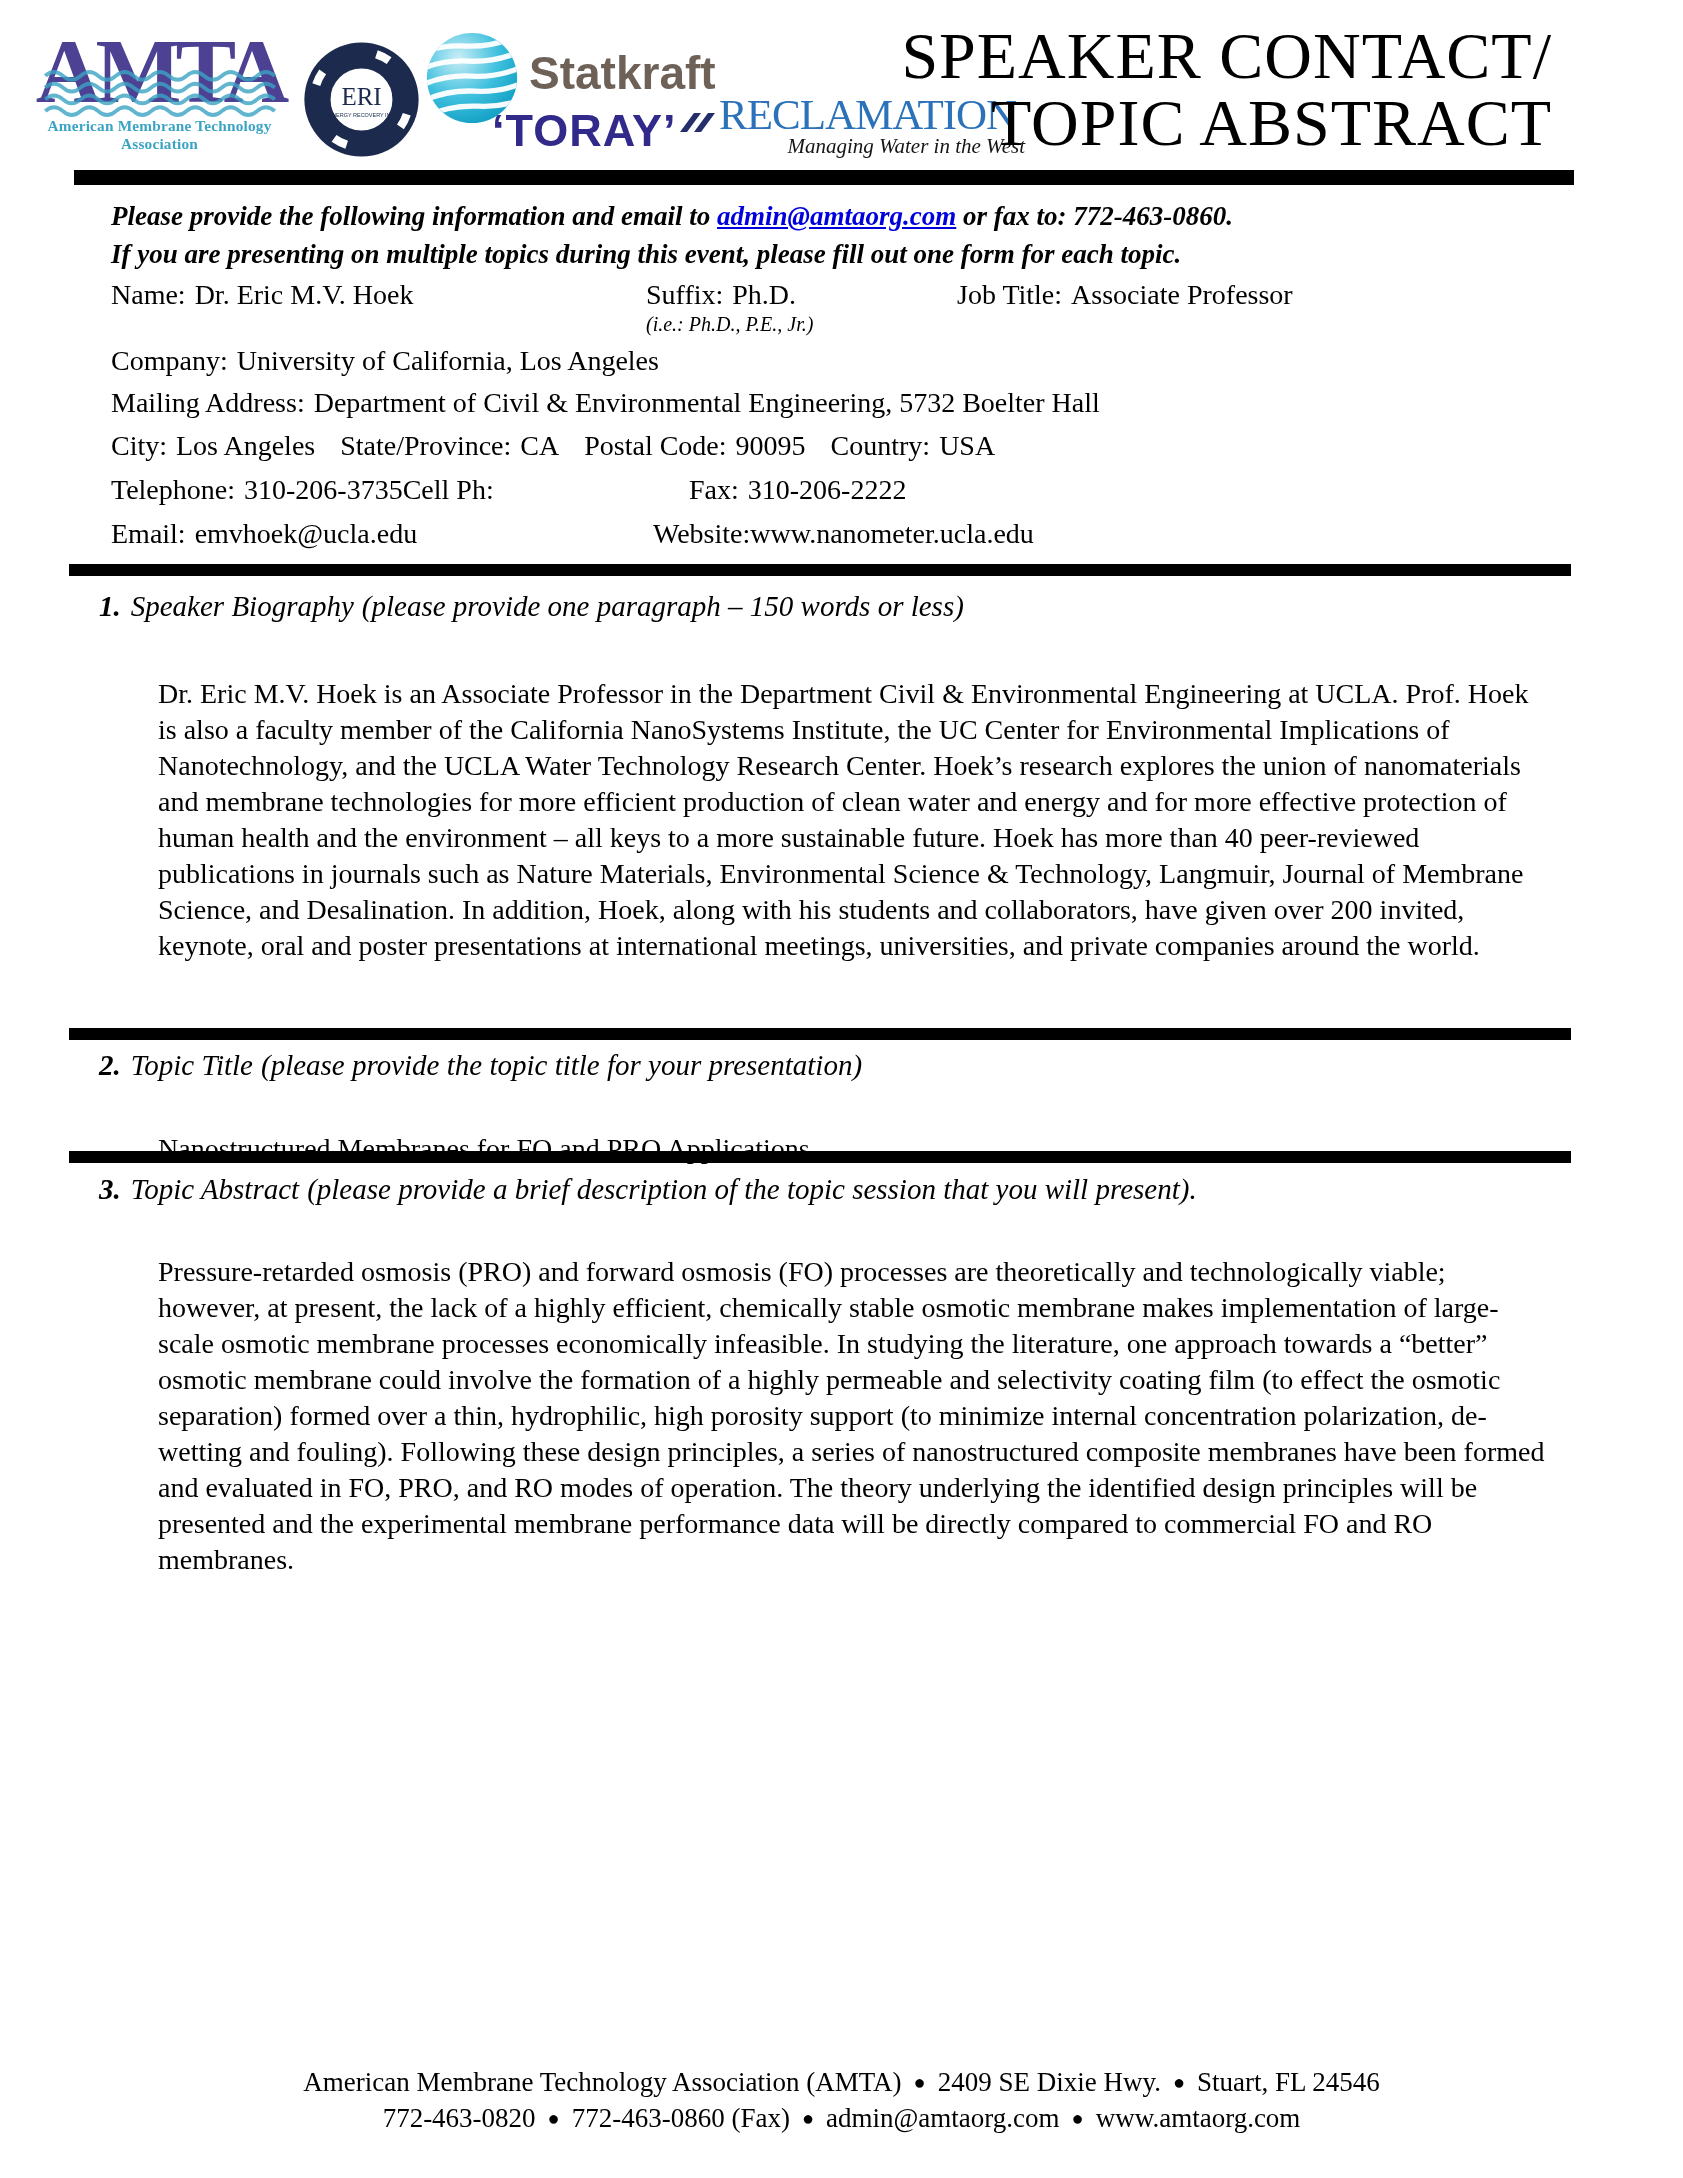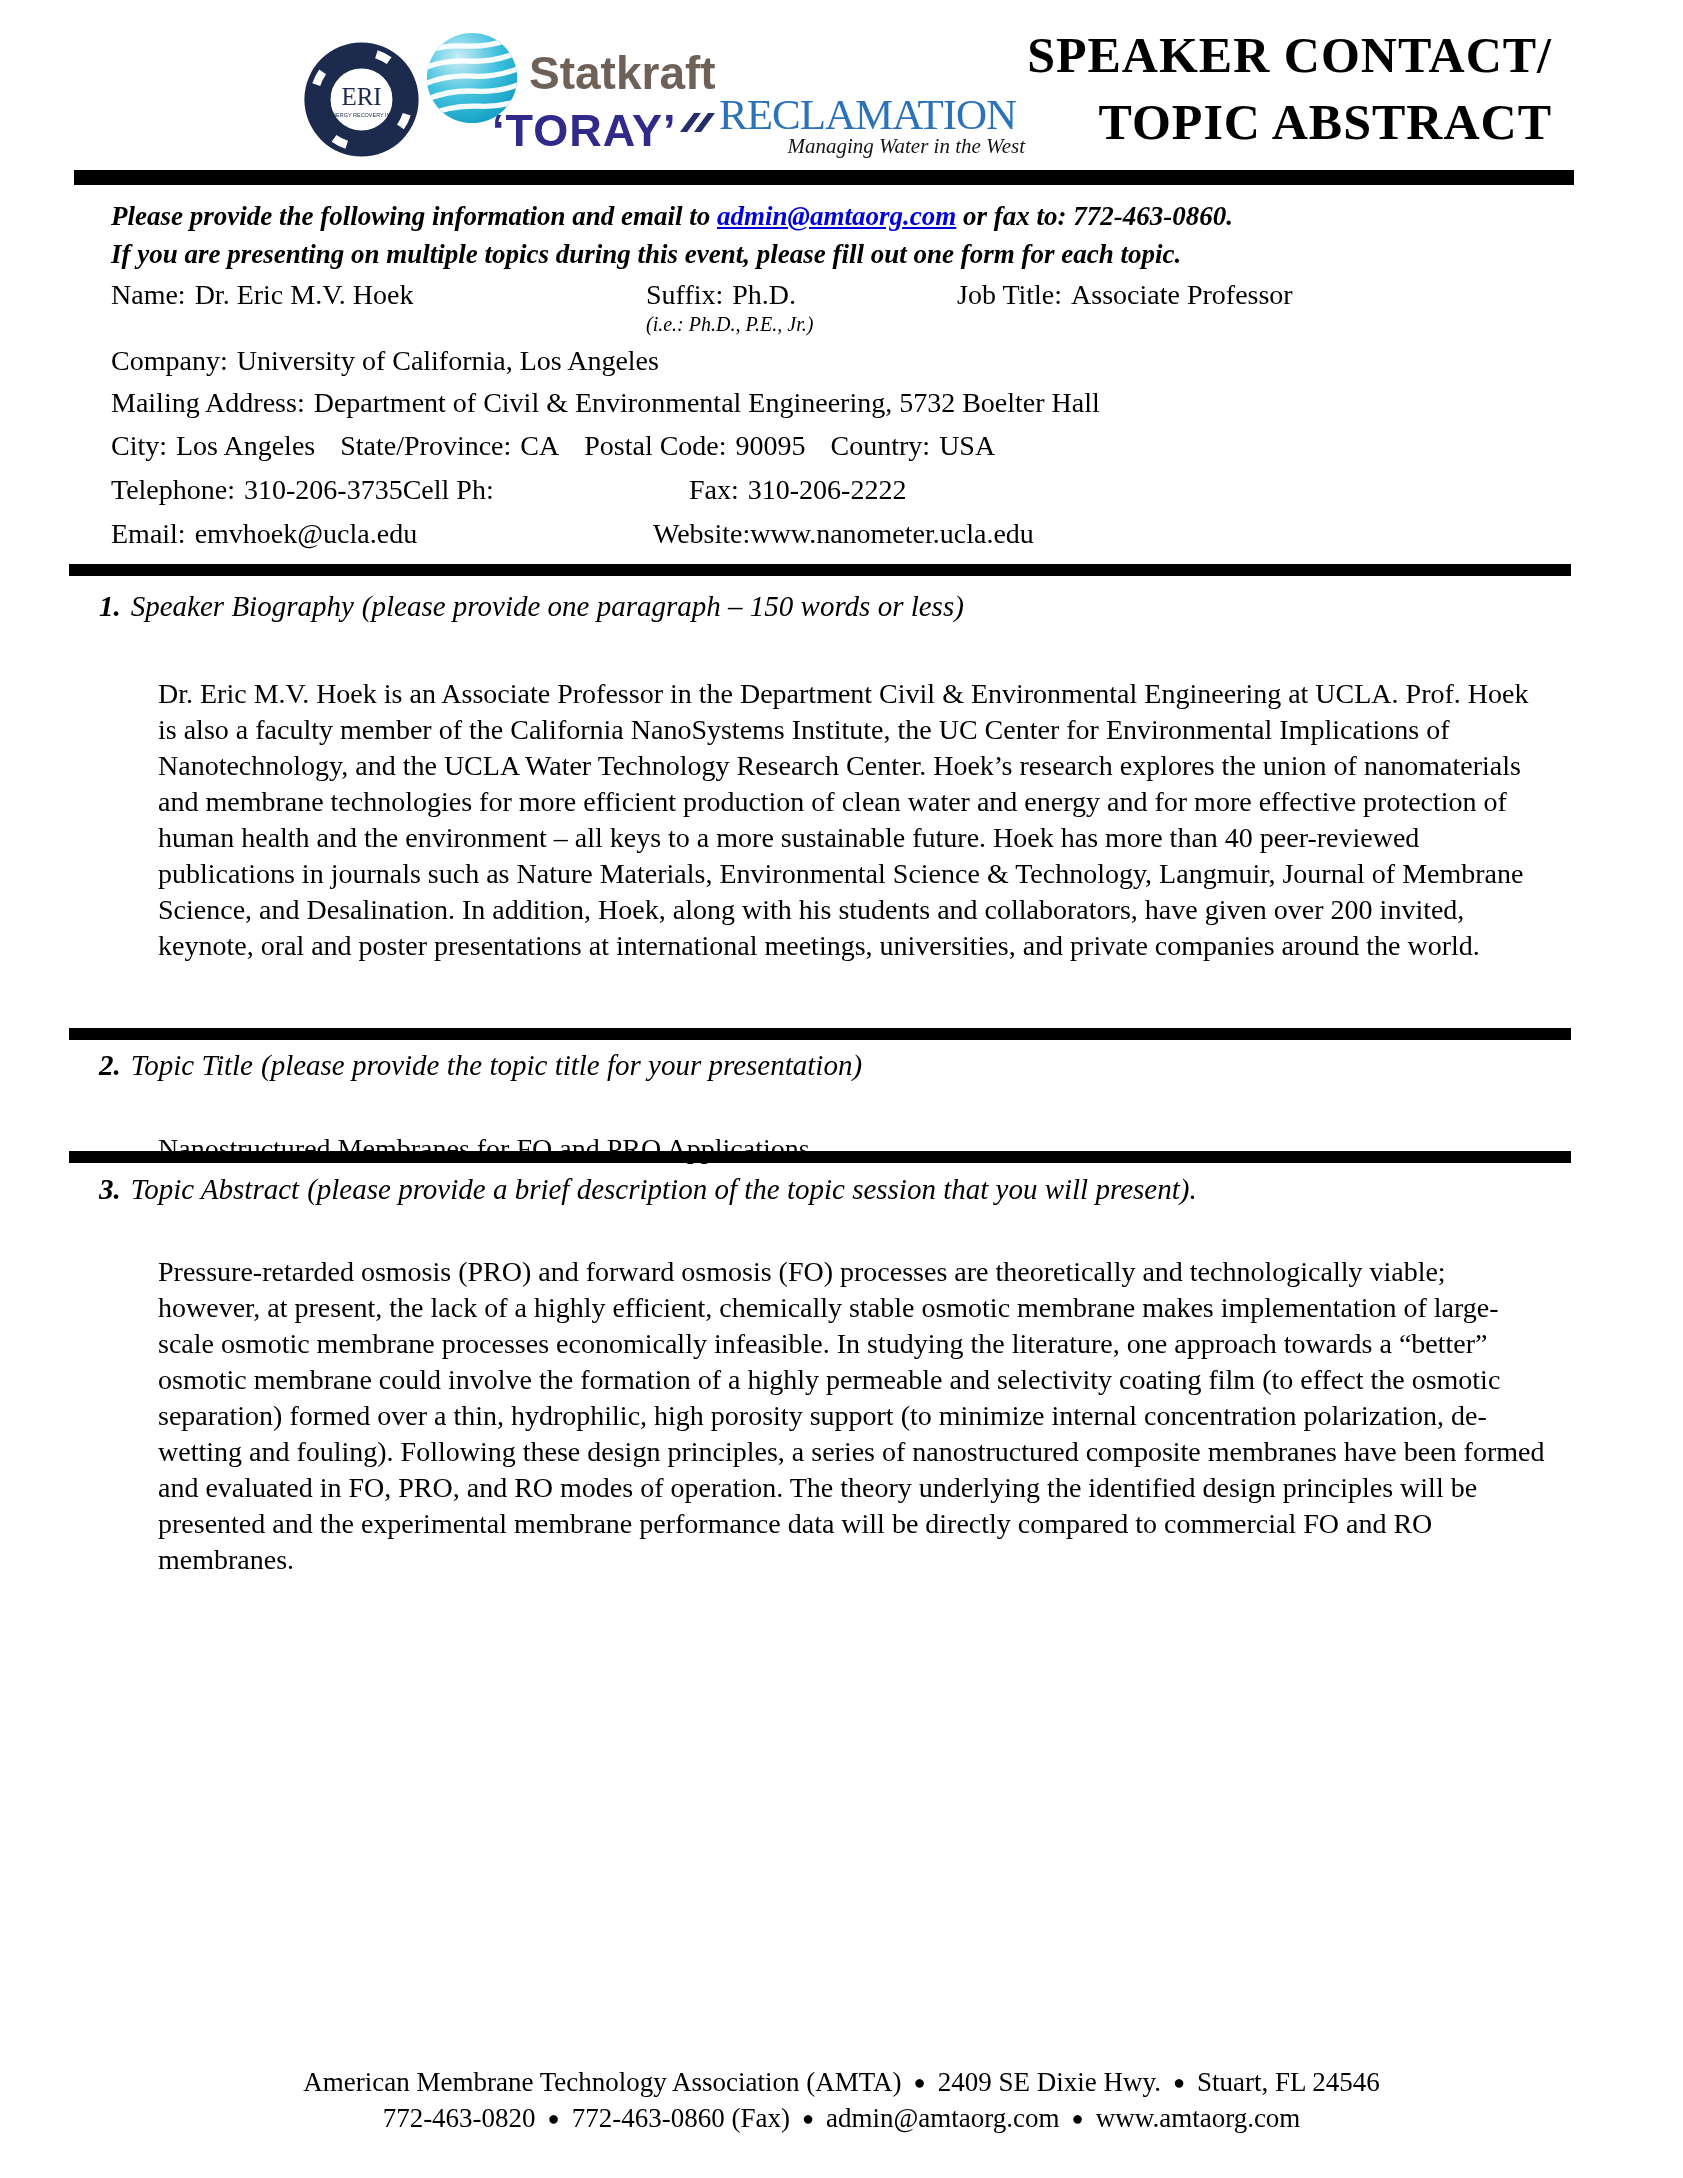--- a/index.html
+++ b/index.html
@@ -36,21 +36,21 @@
   .recl-swoosh { flex:0 0 auto; margin-right:2px; margin-bottom:4px; }
   .recl-name {
     font-family:"Liberation Serif", serif; font-size:43px; line-height:44px; color:#2B72B9; letter-spacing:-1px;
   }
   .recl-tagline {
     text-align:right; padding-right:2px; margin-top:-3px;
     font-style:italic; font-size:21px; color:#151515;
   }
   .doc-title {
     position:absolute; top:22px; right:131px; text-align:right;
-    font-family:"Liberation Serif", serif; font-weight:bold; font-size:50px; line-height:67px; letter-spacing:1px;
+    font-family:"Liberation Serif", serif; font-weight:normal; font-size:66px; line-height:67px; letter-spacing:1px;
   }
   
   .double-rule {
     position:absolute; left:74px; top:170px; width:1500px; height:5px;
     border-top:11px solid #000; border-bottom:4px solid #000;
   }
   .bar { position:absolute; left:69px; width:1502px; height:12px; background:#000; }
   
   .instructions {
     position:absolute; left:111px; top:197px; width:1455px;
@@ -71,20 +71,32 @@
   .sec-body { position:absolute; left:158px; font-size:28px; line-height:36px;margin-top:44px; }
   
   .footer-line { position:absolute; left:0; width:1683px; text-align:center; font-size:27px; }
   .bullet { font-size:20px; margin:0 12px; vertical-align:2px; }
 </style>
 </head>
 <body>
 
 <div class="header">
 
+  <div class="logo-amta">
+    <div class="amta-word">AMTA</div>
+    <svg class="amta-waves" width="233" height="51" viewBox="0 0 235 52">
+      <g fill="none" stroke="#3BA3C4" stroke-width="4">
+        <path d="M0 8 Q 9 0 18 8 T 36 8 T 54 8 T 72 8 T 90 8 T 108 8 T 126 8 T 144 8 T 162 8 T 180 8 T 198 8 T 216 8 T 234 8"></path>
+        <path d="M0 8 Q 9 0 18 8 T 36 8 T 54 8 T 72 8 T 90 8 T 108 8 T 126 8 T 144 8 T 162 8 T 180 8 T 198 8 T 216 8 T 234 8" transform="translate(0,12)"></path>
+        <path d="M0 8 Q 9 0 18 8 T 36 8 T 54 8 T 72 8 T 90 8 T 108 8 T 126 8 T 144 8 T 162 8 T 180 8 T 198 8 T 216 8 T 234 8" transform="translate(0,24)"></path>
+        <path d="M0 8 Q 9 0 18 8 T 36 8 T 54 8 T 72 8 T 90 8 T 108 8 T 126 8 T 144 8 T 162 8 T 180 8 T 198 8 T 216 8 T 234 8" transform="translate(0,36)"></path>
+      </g>
+    </svg>
+    <div class="amta-tagline">American Membrane Technology Association</div>
+  </div>
 
   <svg class="logo-eri" width="119" height="119" viewBox="0 0 100 100">
     <circle cx="50" cy="50" r="48" fill="#1C2B4D"></circle>
     <circle cx="50" cy="50" r="40" fill="none" stroke="#ffffff" stroke-width="7" stroke-dasharray="12 50.8" transform="rotate(18 50 50)"></circle>
     <circle cx="50" cy="50" r="27" fill="#ffffff" stroke="#1C2B4D" stroke-width="2"></circle>
     <text x="50" y="55" font-size="21" text-anchor="middle" fill="#1C2B4D" font-family="Liberation Serif, serif">ERI</text>
     <text x="50" y="65" font-size="4.6" text-anchor="middle" fill="#1C2B4D" font-family="Liberation Sans, sans-serif">ENERGY RECOVERY INC</text>
   </svg>
 
   <svg class="logo-globe" width="96" height="96" viewBox="0 0 100 100">

